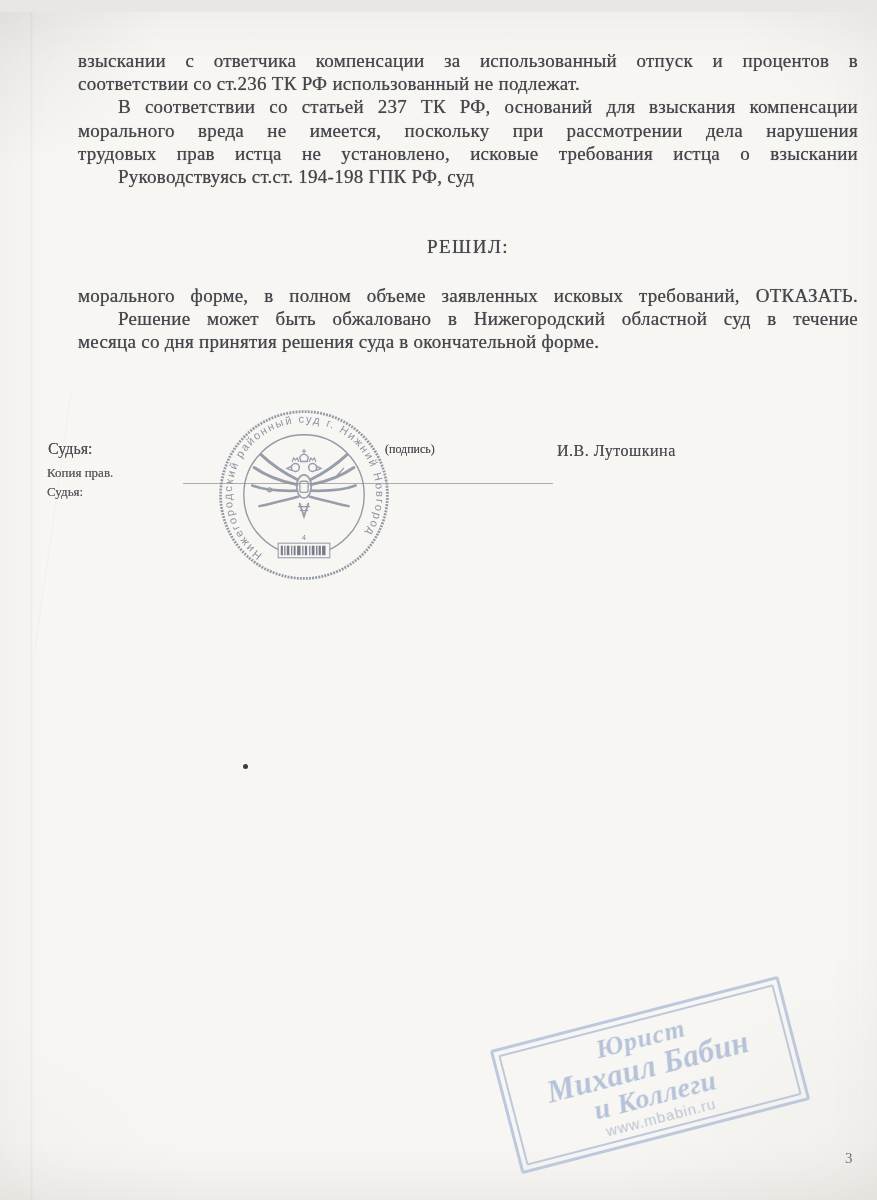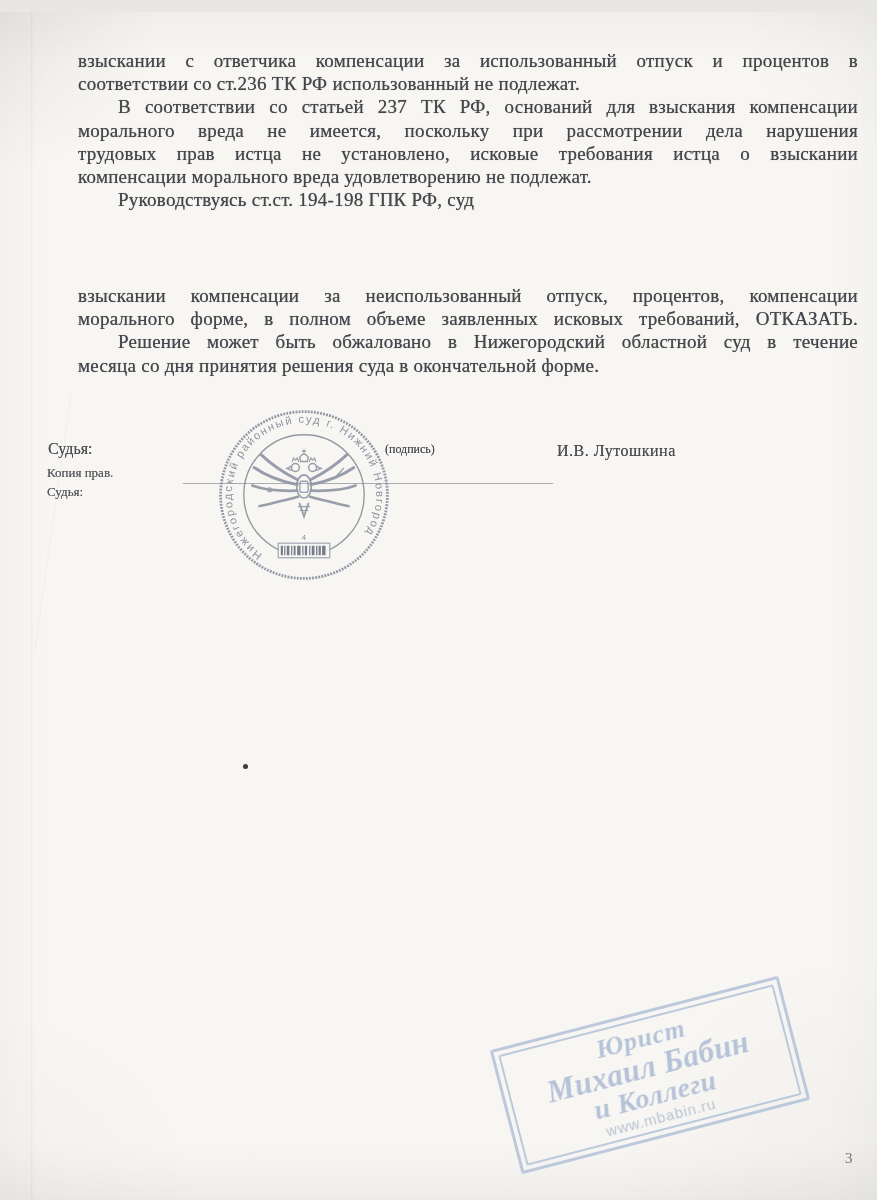--- a/index.html
+++ b/index.html
@@ -127,27 +127,26 @@
 
   <div class="crease"></div>
   <div class="crease2"></div>
 
   <div class="textcol para1">
     <div class="tl just">взыскании с ответчика компенсации за использованный отпуск и процентов в</div>
     <div class="tl">соответствии со ст.236 ТК РФ использованный не подлежат.</div>
     <div class="tl just ind">В соответствии со статьей 237 ТК РФ, оснований для взыскания компенсации</div>
     <div class="tl just">морального вреда не имеется, поскольку при рассмотрении дела нарушения</div>
     <div class="tl just">трудовых прав истца не установлено, исковые требования истца о взыскании</div>
-    <div class="tl">компенсации морального вреда удовлетворению не подлежат.</div>
     <div class="tl ind">Руководствуясь ст.ст. 194-198 ГПК РФ, суд</div>
   </div>
 
+  <div class="heading">РЕШИЛ:</div>
 
   <div class="textcol para2">
-    <div class="tl just">взыскании компенсации за неиспользованный отпуск, процентов, компенсации</div>
     <div class="tl just">морального форме, в полном объеме заявленных исковых требований, ОТКАЗАТЬ.</div>
     <div class="tl just ind">Решение может быть обжаловано в Нижегородский областной суд в течение</div>
     <div class="tl">месяца со дня принятия решения суда в окончательной форме.</div>
   </div>
 
   <div class="sig sig-judge">Судья:</div>
   <div class="sig sig-note">(подпись)</div>
   <div class="sig sig-name">И.В. Лутошкина</div>
   <div class="sig sig-copy">Копия прав.</div>
   <div class="sig sig-judge2">Судья:</div>

